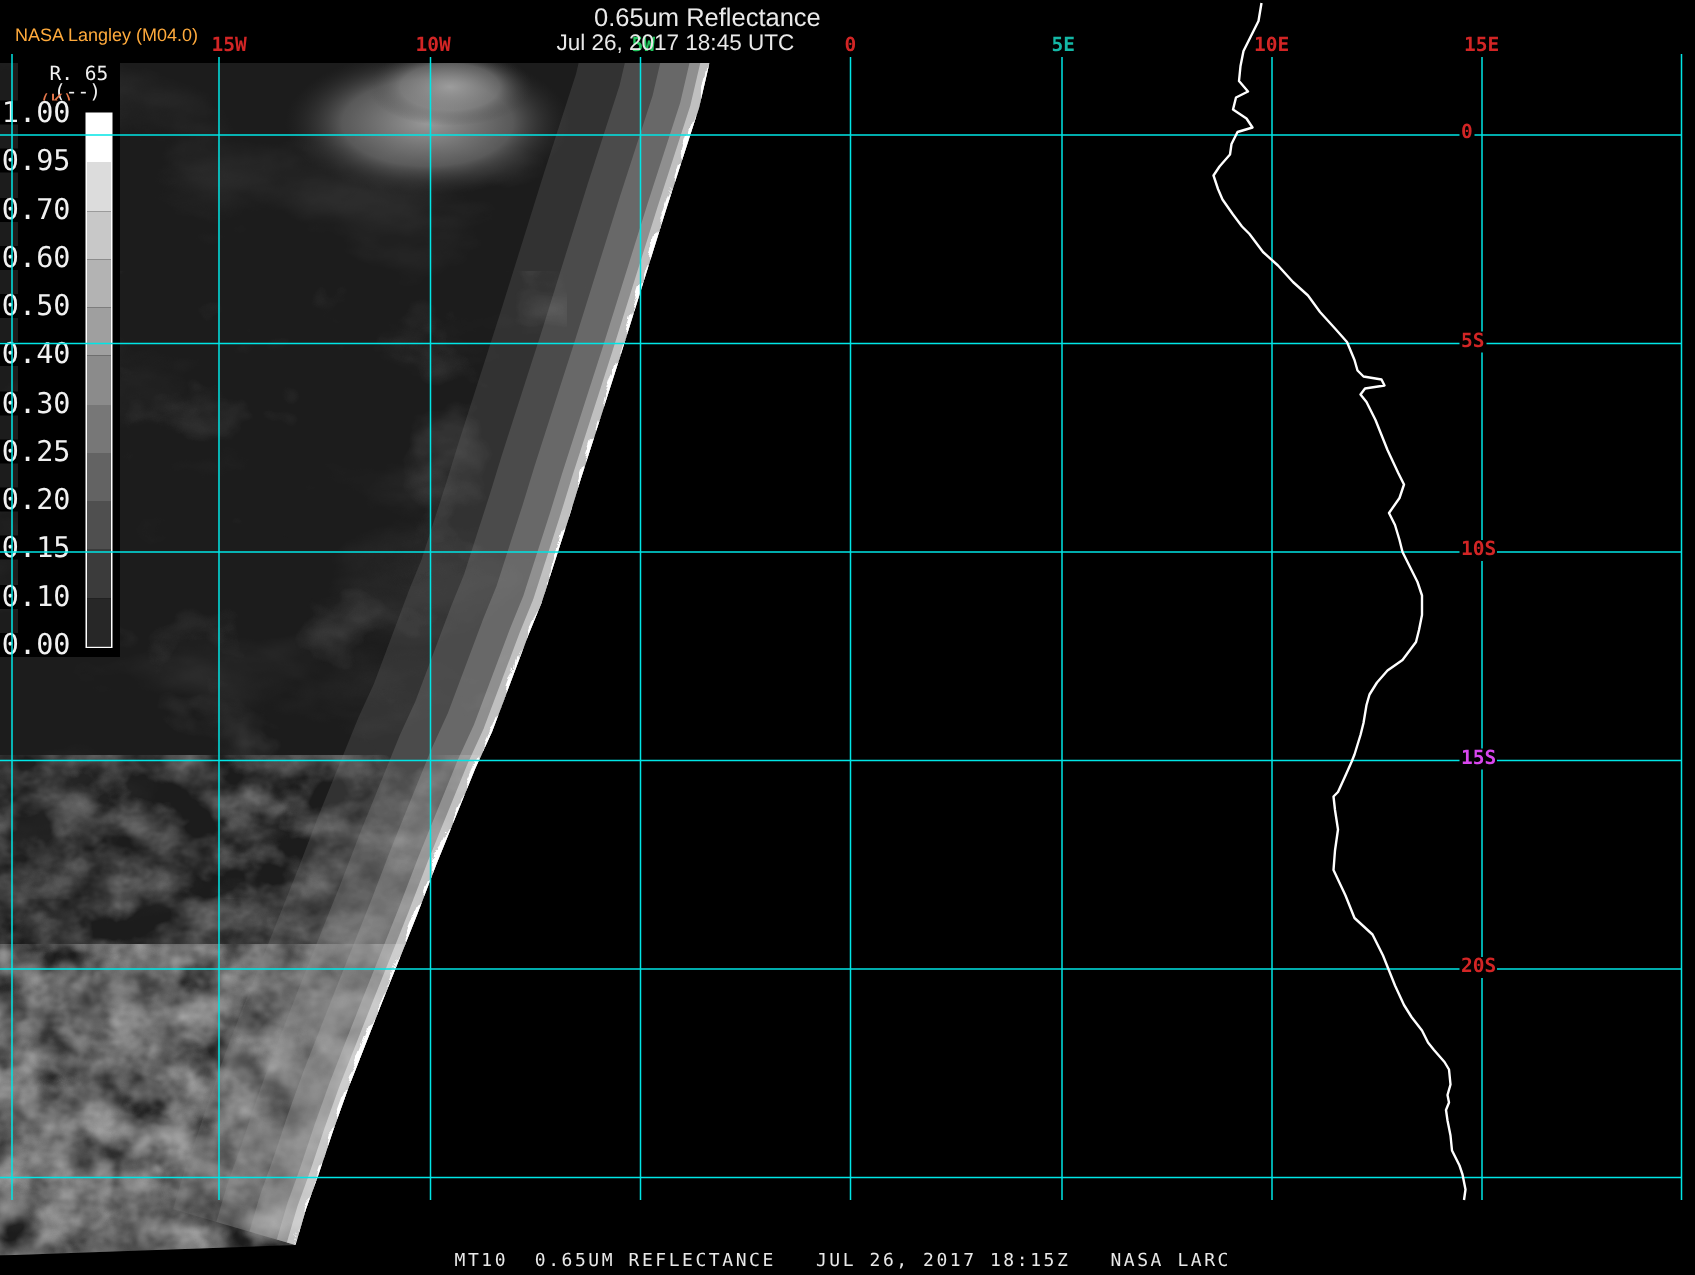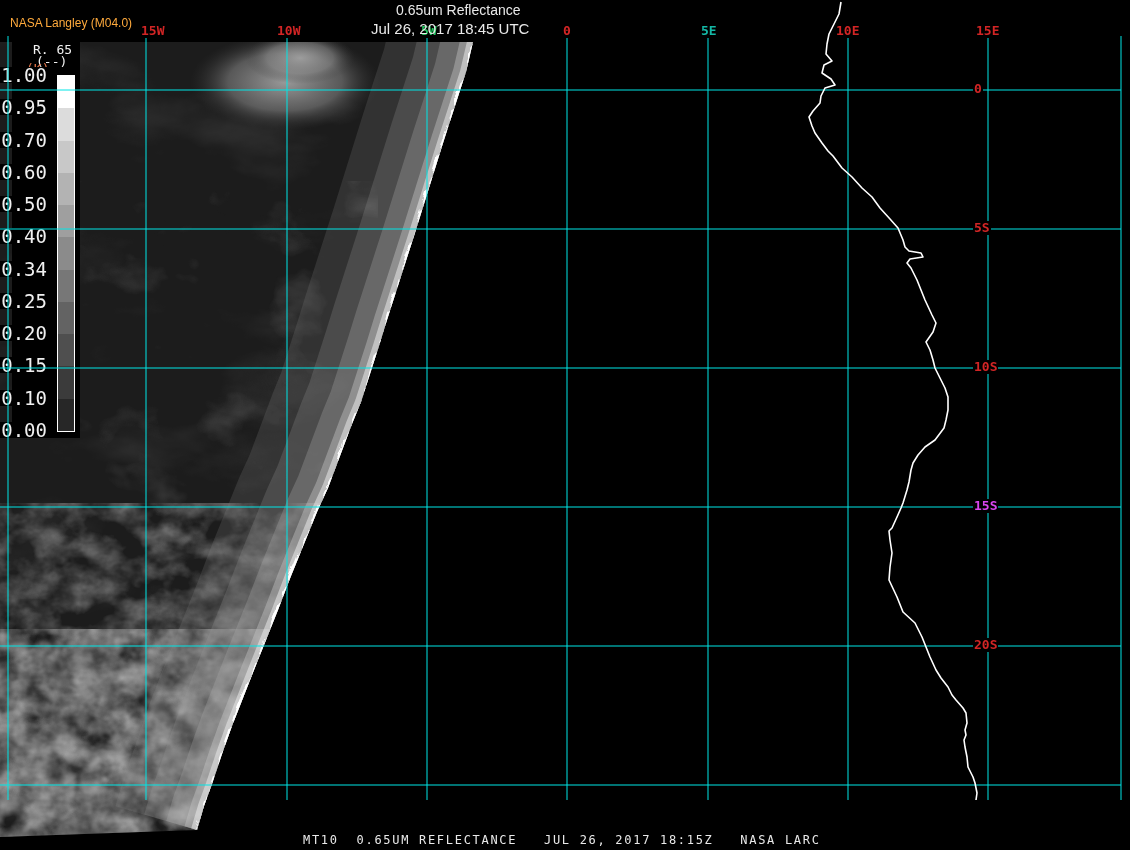--- a/index.html
+++ b/index.html
@@ -10,21 +10,21 @@
   #cbar{position:absolute;left:45px;top:33px;width:18px;height:357px;border:1px solid #fff;box-sizing:border-box;}
   .cbar-seg{width:100%;}
   .cbar-head{position:absolute;font-family:"DejaVu Sans Mono",monospace;font-size:13px;line-height:13px;color:#f0f0f0;white-space:pre;}
   #cbar-units-overlay{color:#e8784b;}
   .cbar-tick{position:absolute;font-family:"DejaVu Sans Mono",monospace;font-size:19px;line-height:16px;color:#f0f0f0;background:#000;padding:0 1px;}
   #grid-svg{z-index:3;}
   #labels-layer{position:absolute;left:0;top:0;width:1130px;height:850px;z-index:4;pointer-events:none;}
   .geo-label{position:absolute;font-family:"DejaVu Sans Mono",monospace;font-size:13px;line-height:14px;font-weight:bold;background:#000;padding:0 1px;white-space:pre;}
   #header-layer{position:absolute;left:0;top:0;width:922px;height:60px;z-index:5;}
   #agency-label{position:absolute;left:10px;top:16px;font-size:12px;color:#ffaa3c;}
-  #main-title{position:absolute;left:396px;top:2px;font-size:14px;color:#e9e9e9;}
+  #main-title{position:absolute;left:396px;top:2px;font-size:17px;color:#e9e9e9;}
   #datetime-label{position:absolute;left:371px;top:20px;font-size:15px;color:#e9e9e9;}
   #caption-bar{position:absolute;left:303px;top:833px;z-index:5;font-family:"DejaVu Sans Mono",monospace;
     font-size:12px;letter-spacing:1.7px;color:#e9e9e9;white-space:pre;}
 </style>
 </head>
 <body>
 
 <div id="stage">
 
   <svg id="img-svg" width="1130" height="850" viewBox="0 0 1130 850">
@@ -93,21 +93,21 @@
         <div class="cbar-seg" style="height: 32.2727px; background: rgb(79, 79, 79);"></div>
         <div class="cbar-seg" style="height: 32.2727px; background: rgb(59, 59, 59);"></div>
         <div class="cbar-seg" style="height: 32.2727px; background: rgb(39, 39, 39);"></div>
       </div>
   <span class="cbar-tick" style="right: 32px; top: 25px;">1.00</span>
       <span class="cbar-tick" style="right: 32px; top: 57.2727px;">0.95</span>
       <span class="cbar-tick" style="right: 32px; top: 89.5455px;">0.70</span>
       <span class="cbar-tick" style="right: 32px; top: 121.818px;">0.60</span>
       <span class="cbar-tick" style="right: 32px; top: 154.091px;">0.50</span>
       <span class="cbar-tick" style="right: 32px; top: 186.364px;">0.40</span>
-      <span class="cbar-tick" style="right: 32px; top: 218.636px;">0.34</span>
+      <span class="cbar-tick" style="right: 32px; top: 218.636px;">0.30</span>
       <span class="cbar-tick" style="right: 32px; top: 250.909px;">0.25</span>
       <span class="cbar-tick" style="right: 32px; top: 283.182px;">0.20</span>
       <span class="cbar-tick" style="right: 32px; top: 315.455px;">0.15</span>
       <span class="cbar-tick" style="right: 32px; top: 347.727px;">0.10</span>
       <span class="cbar-tick" style="right: 32px; top: 380px;">0.00</span>
     </div>
 
   <svg id="grid-svg" width="1130" height="850" viewBox="0 0 1130 850">
       <line x1="8" y1="36" x2="8" y2="800" stroke="#00e6e6" stroke-width="1"></line>
       <line x1="146" y1="36" x2="146" y2="800" stroke="#00e6e6" stroke-width="1"></line>

